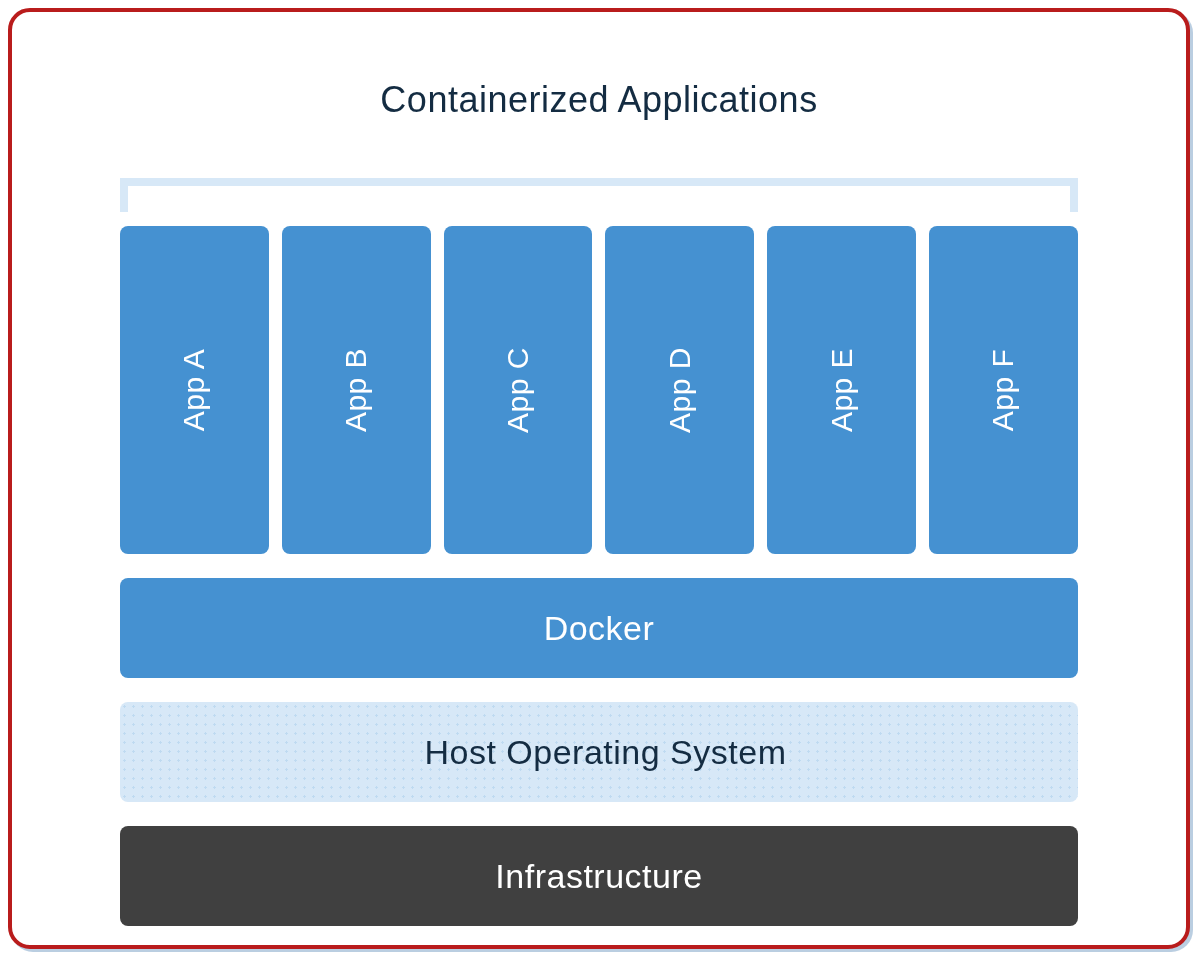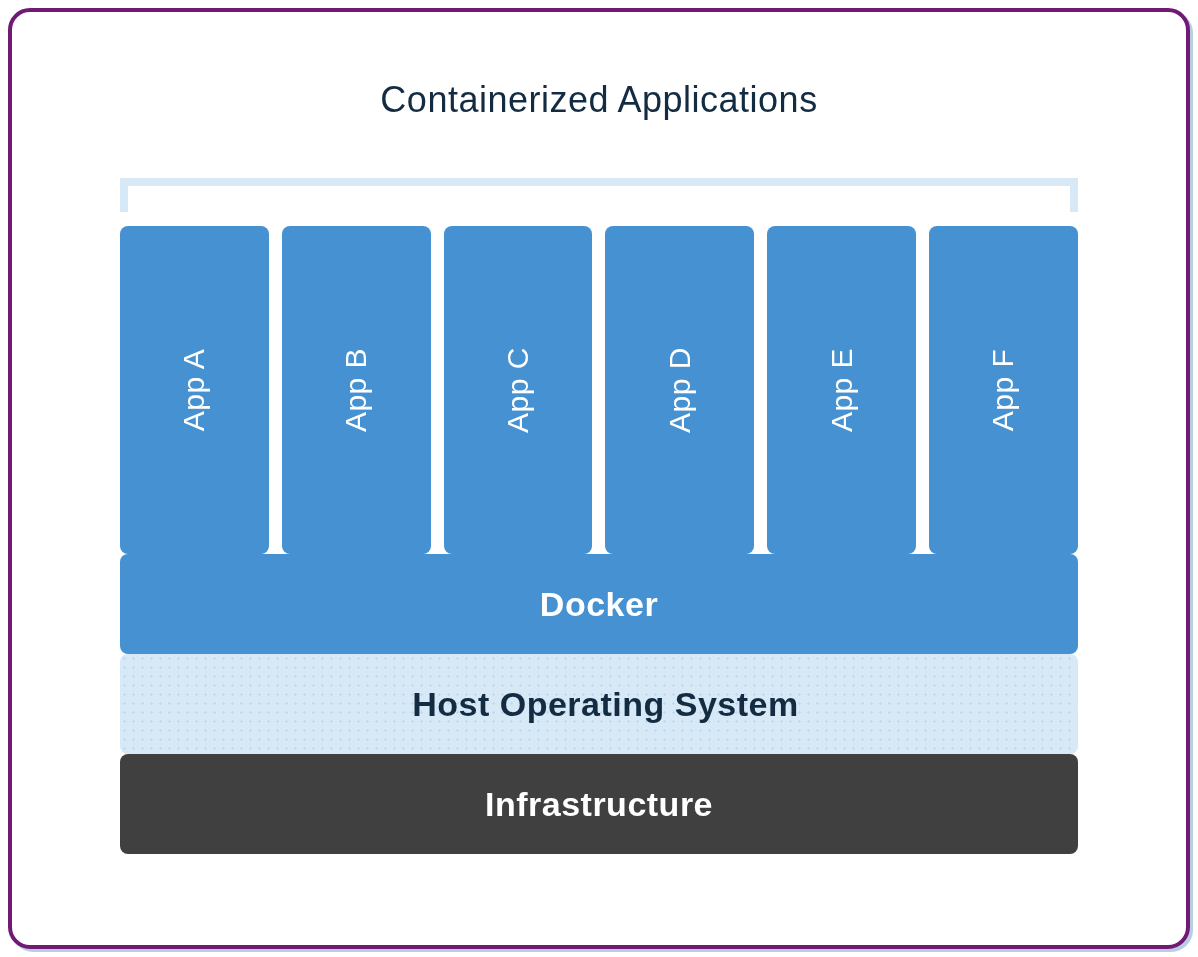--- a/index.html
+++ b/index.html
@@ -7,21 +7,21 @@
     width: 1198px; height: 957px;
     background: #ffffff;
     font-family: "Liberation Sans", sans-serif;
     overflow: hidden;
   }
   .card {
     position: absolute;
     left: 8px; top: 8px;
     width: 1182px; height: 941px;
     background: #ffffff;
-    border: 4px solid #701a75;
+    border: 4px solid #b91c1c;
     border-radius: 22px;
     box-shadow: 3px 3px 0 rgba(58, 115, 170, 0.35);
   }
   .content {
     width: 958px;
     margin: 0 auto;
     padding-top: 66px;
   }
   .title {
     text-align: center;
@@ -56,28 +56,28 @@
   }
   .app-col span {
     transform: rotate(-90deg);
     white-space: nowrap;
     color: #ffffff;
     font-size: 30px;
     font-weight: 500;
     letter-spacing: 0.5px;
   }
   .layer {
-    margin-top: 0;
+    margin-top: 24px;
     height: 100px;
     border-radius: 8px;
     display: flex;
     align-items: center;
     justify-content: center;
     font-size: 34px;
-    font-weight: 700;
+    font-weight: 400;
     letter-spacing: 0.5px;
   }
   .layer-docker {
     background: #4591d1;
     color: #ffffff;
   }
   .layer-host-os {
     background: #d7e8f7;
     color: #142c42;
     background-image: radial-gradient(rgba(69, 145, 209, 0.16) 1.2px, transparent 1.3px);

